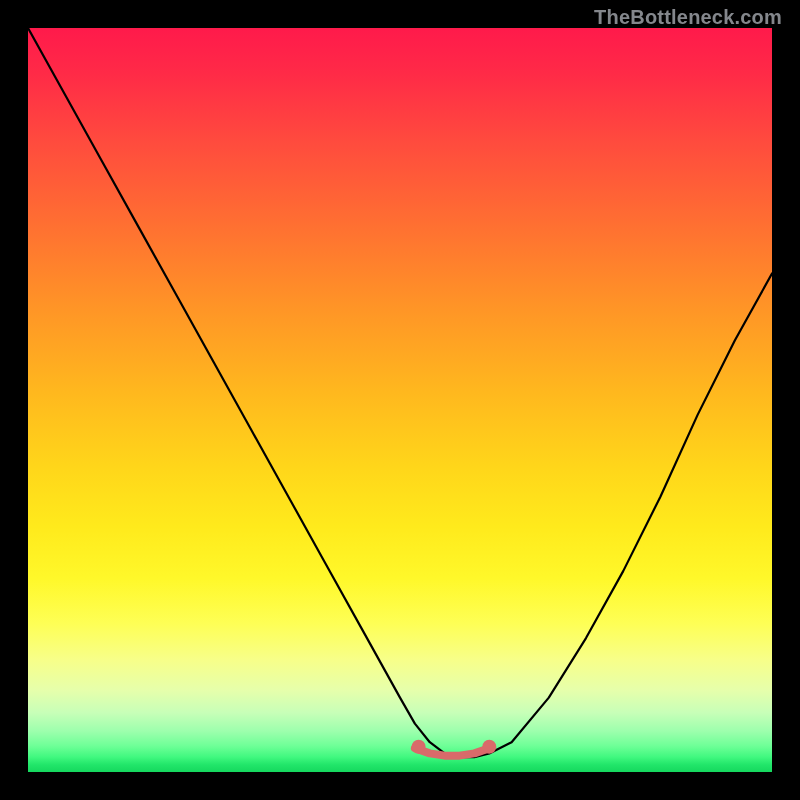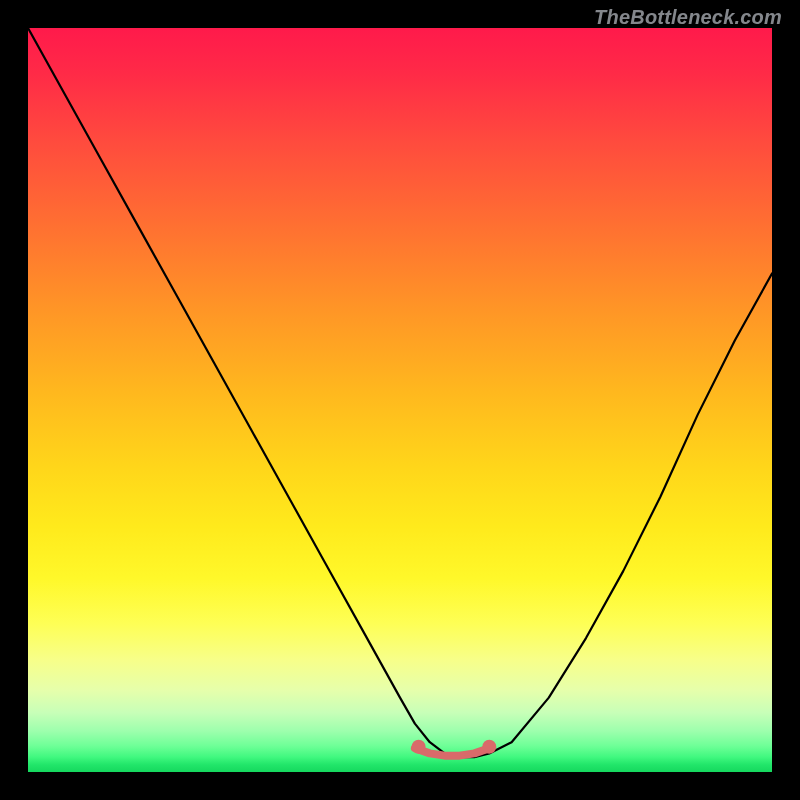--- a/index.html
+++ b/index.html
@@ -10,21 +10,20 @@
     background: #000;
     overflow: hidden;
   }
   .frame {
     position: absolute;
     left: 0;
     top: 0;
     width: 796px;
     height: 800px;
     background: #000;
-    font-style: italic;
   }
   .plot-area {
     position: absolute;
     left: 28px;
     top: 28px;
     width: 744px;
     height: 744px;
     overflow: hidden;
   }
   .gradient {

